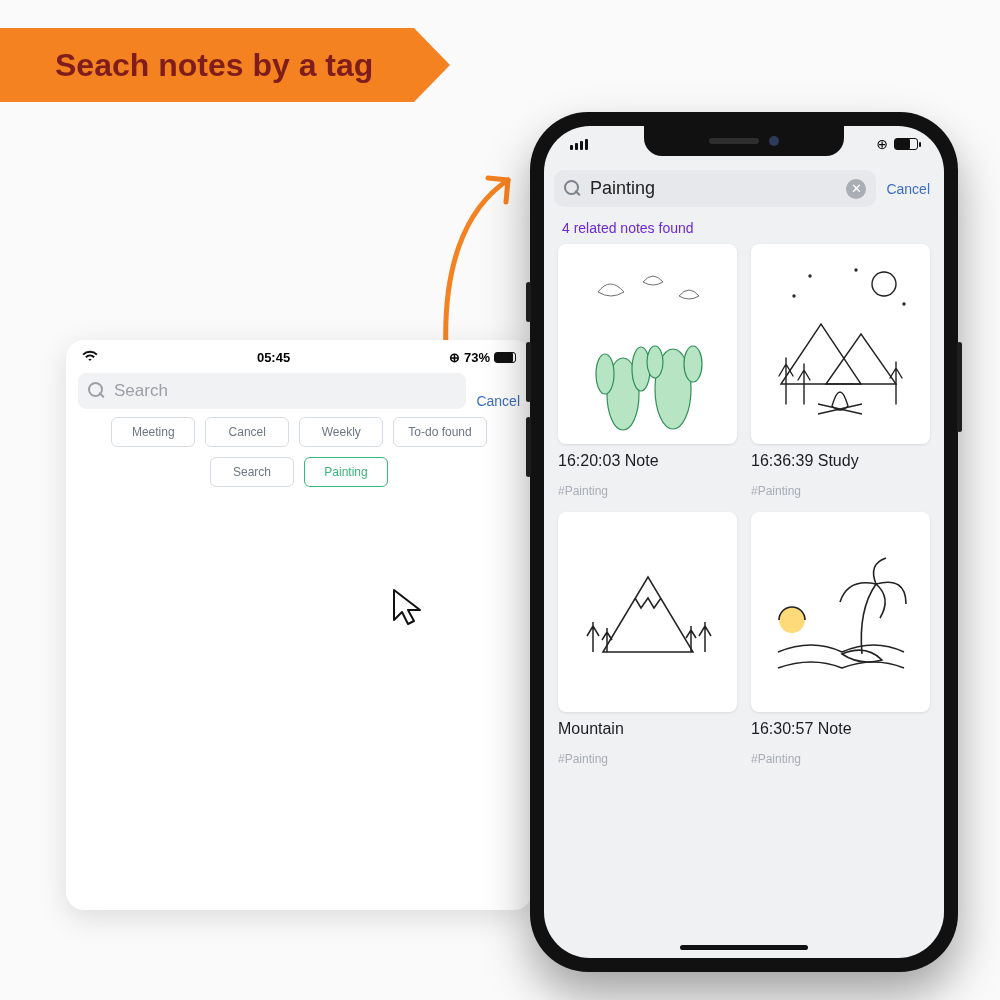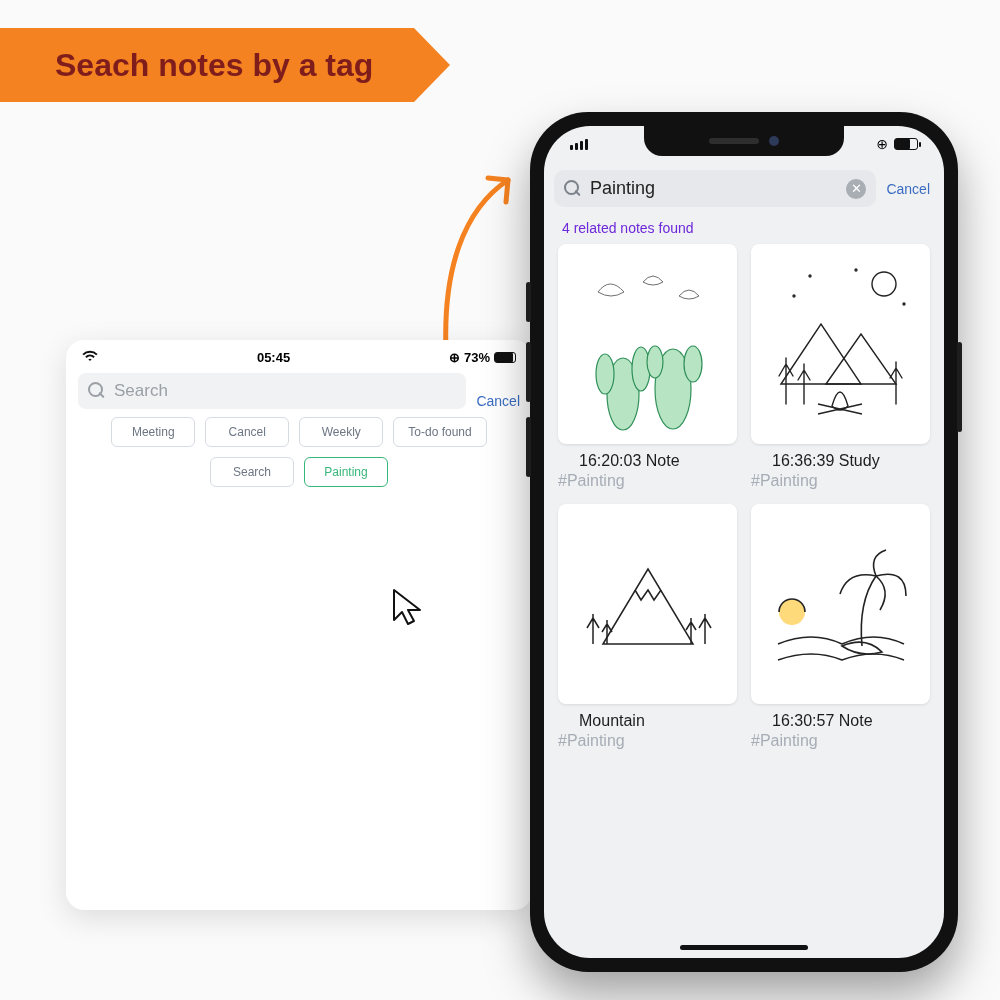--- a/index.html
+++ b/index.html
@@ -133,22 +133,22 @@
   .grid {
     position:absolute; top:118px; left:14px; right:14px;
     display:grid; grid-template-columns:1fr 1fr; gap:14px 14px;
   }
   .note-card { }
   .thumb {
     height:200px; background:#fff; border-radius:8px;
     box-shadow:0 1px 3px rgba(0,0,0,.10);
     display:flex; align-items:center; justify-content:center;
   }
-  .note-title { font-size:16px; margin-top:8px; color:#1b1d21;margin-left:21px; }
-  .note-tag { font-size:16px; color:#a7adb6; margin-top:2px; }
+  .note-title { font-size:16px; margin-top:8px; color:#1b1d21; }
+  .note-tag { font-size:12px; color:#a7adb6; margin-top:14px; }
   .home-ind { position:absolute; bottom:8px; left:50%; transform:translateX(-50%); width:128px; height:5px; border-radius:3px; background:#111; }
 
   
   .arrow { position:absolute; top:150px; left:428px; }
 
   .mag { width:18px; height:18px; display:inline-block; position:relative; }
   .mag::before { content:""; position:absolute; width:11px; height:11px; border:2px solid currentColor; border-radius:50%; left:0; top:0; }
   .mag::after  { content:""; position:absolute; width:7px; height:2px; background:currentColor; transform:rotate(45deg); left:10px; top:12px; border-radius:1px; }
 </style>
 </head>

